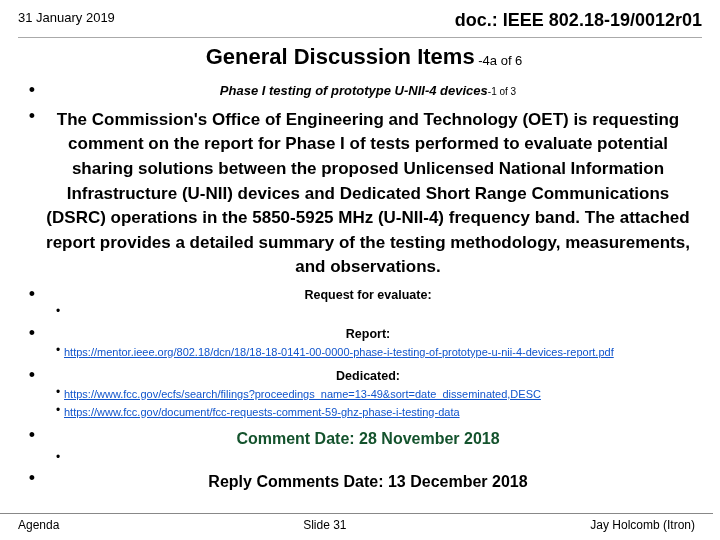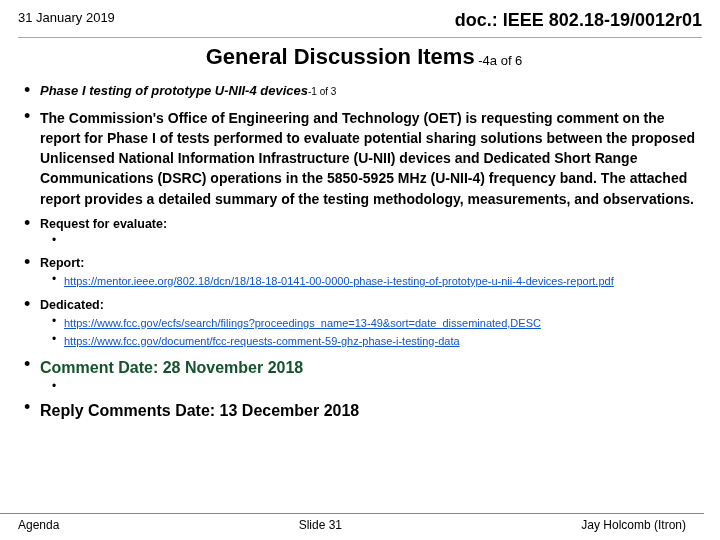--- a/index.html
+++ b/index.html
@@ -1,15 +1,15 @@
 <!DOCTYPE html>
 <html><head>
   <meta charset="utf-8">
   <style>
-    * { margin: 0; padding: 0; box-sizing: border-box; }
+    * { margin: 0; padding: 0; box-sizing: border-box; text-align: center; }
     body {
       width: 720px;
       height: 540px;
       background: #fff;
       font-family: Arial, sans-serif;
       font-size: 13px;
       color: #000;
       overflow: hidden;
       position: relative;
     }
@@ -64,21 +64,21 @@
       font-weight: bold;
       font-size: 13px;
       font-style: italic;
     }
     .bullet-text .phase-sub {
       font-size: 10px;
       font-weight: normal;
     }
     .bold-block {
       font-weight: bold;
-      font-size: 14px;
+      font-size: 17px;
       line-height: 1.45;
     }
     .sub-bullet {
       display: flex;
       align-items: flex-start;
       margin-left: 12px;
       margin-top: 2px;
     }
     .sub-bullet .bullet {
       font-size: 12px;
@@ -98,21 +98,21 @@
       font-weight: bold;
       font-size: 16px;
     }
     .reply-date {
       font-weight: bold;
       font-size: 16px;
     }
     .footer {
       position: absolute;
       bottom: 8px;
-      left: 0; right: 16px;
+      left: 0; right: 7px;
       display: flex;
       justify-content: space-between;
       padding: 0 18px;
       font-size: 12px;
       border-top: 1px solid #888;
       padding-top: 4px;
     }
     .divider {
       border: none;
       border-top: 1px solid #aaa;

